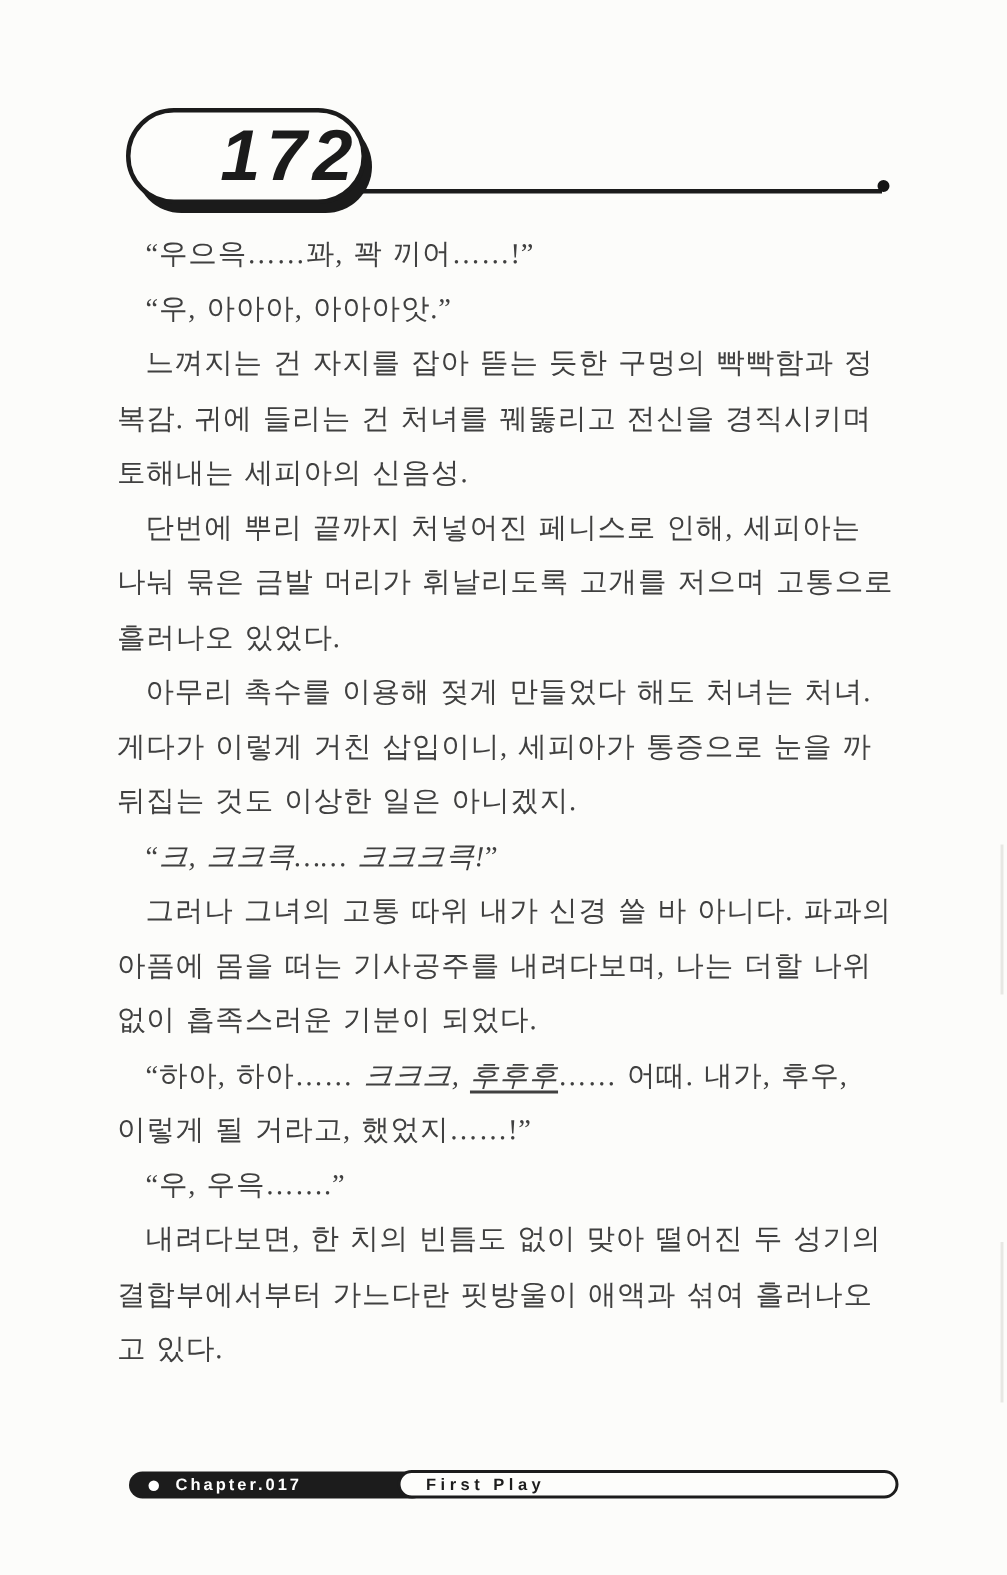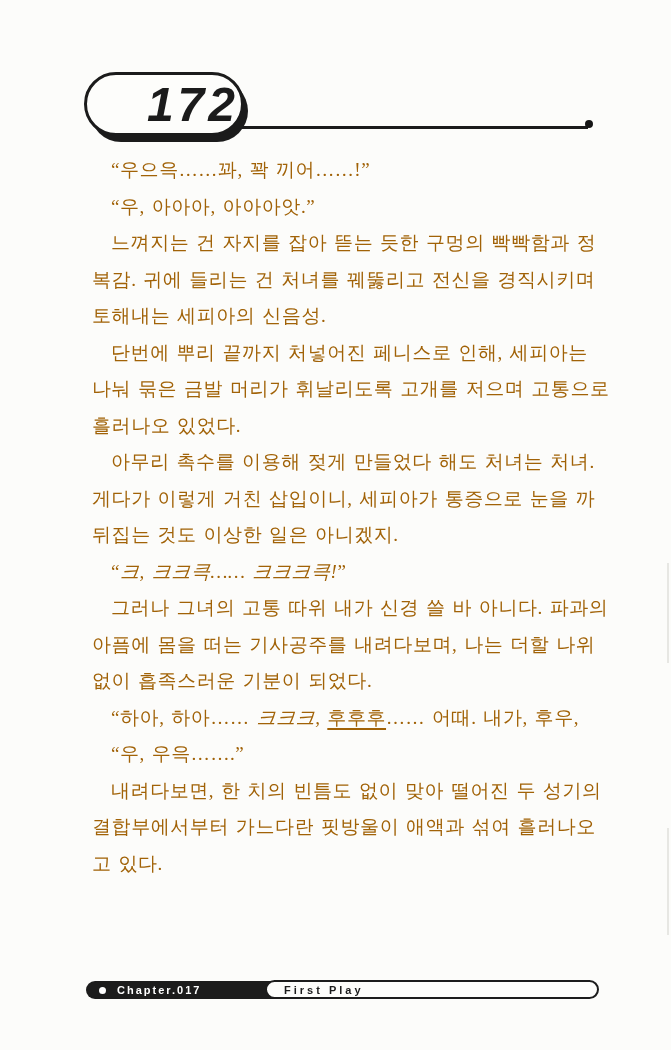--- a/index.html
+++ b/index.html
@@ -46,32 +46,33 @@
     width: 8px; height: 8px;
     background: #ffffff;
     border: 4px solid #151515;
     border-radius: 50%;
     z-index: 1;
   }
 
   
   .body-text {
     position: absolute;
-    left: 92px; top: 152px;
+    left: 78px; top: 152px;
     width: 512px;
     font-size: 19px;
     line-height: 36.5px;
     letter-spacing: 0.03em;
     word-spacing: 0.08em;
-    color: #a16207;
+    color: #404040;
   }
   .text-line { white-space: nowrap; }
   .text-line.indent { text-indent: 1em; }
   .em-italic { font-style: italic; }
   .em-italic-underline {
+    font-style: italic;
     text-decoration: underline;
     text-underline-offset: 4px;
     text-decoration-thickness: 1.5px;
   }
 
   
   .edge-mark {
     position: absolute;
     width: 2px;
     background: #e7e7e3;
@@ -144,20 +145,21 @@
       <div class="text-line"><span>나눠 묶은 금발 머리가 휘날리도록 고개를 저으며 고통으로</span></div>
       <div class="text-line"><span>흘러나오 있었다.</span></div>
       <div class="text-line indent"><span>아무리 촉수를 이용해 젖게 만들었다 해도 처녀는 처녀.</span></div>
       <div class="text-line"><span>게다가 이렇게 거친 삽입이니, 세피아가 통증으로 눈을 까</span></div>
       <div class="text-line"><span>뒤집는 것도 이상한 일은 아니겠지.</span></div>
       <div class="text-line indent"><span>“</span><span class="em-italic">크, 크크큭…… 크크크큭!</span><span>”</span></div>
       <div class="text-line indent"><span>그러나 그녀의 고통 따위 내가 신경 쓸 바 아니다. 파과의</span></div>
       <div class="text-line"><span>아픔에 몸을 떠는 기사공주를 내려다보며, 나는 더할 나위</span></div>
       <div class="text-line"><span>없이 흡족스러운 기분이 되었다.</span></div>
       <div class="text-line indent"><span>“하아, 하아…… </span><span class="em-italic">크크크, </span><span class="em-italic-underline">후후후</span><span>…… 어때. 내가, 후우,</span></div>
+      <div class="text-line"><span>이렇게 될 거라고, 했었지……!”</span></div>
       <div class="text-line indent"><span>“우, 우윽…….”</span></div>
       <div class="text-line indent"><span>내려다보면, 한 치의 빈틈도 없이 맞아 떨어진 두 성기의</span></div>
       <div class="text-line"><span>결합부에서부터 가느다란 핏방울이 애액과 섞여 흘러나오</span></div>
       <div class="text-line"><span>고 있다.</span></div>
     </div>
 
   <div class="edge-mark edge-mark-1"></div>
   <div class="edge-mark edge-mark-2"></div>
 
   <div class="chapter-badge">

